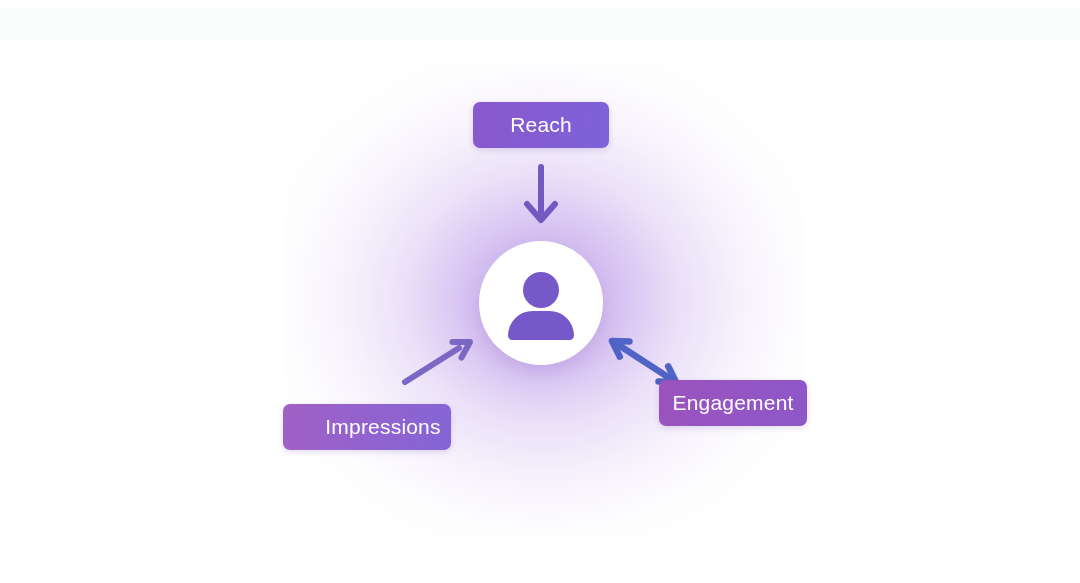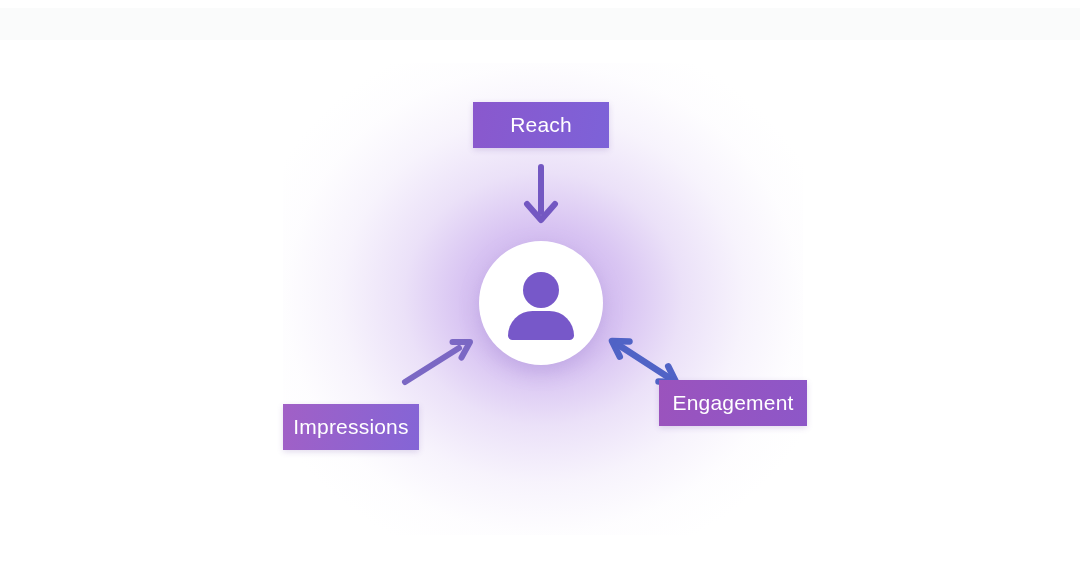--- a/index.html
+++ b/index.html
@@ -34,41 +34,42 @@
       rgba(188,153,233,0.72) 0%,
       rgba(188,153,233,0.58) 22%,
       rgba(205,180,238,0.40) 38%,
       rgba(222,206,244,0.24) 55%,
       rgba(240,233,250,0.10) 70%,
       rgba(255,255,255,0) 82%);
   }
   .node {
     position: absolute;
     height: 46px;
-    border-radius: 0;
+    border-radius: 7px;
     display: flex;
     align-items: center;
     justify-content: center;
     color: #ffffff;
     font-size: 21px;
     font-weight: 500;
     letter-spacing: 0.2px;
     box-shadow: 0 2px 6px rgba(100,60,160,0.18);
   }
   .node-reach {
     left: 473px;
     top: 102px;
     width: 136px;
     background: linear-gradient(100deg, #8a58cd 0%, #7d62d8 100%);
   }
   .node-impressions {
     left: 283px;
     top: 404px;
     width: 136px;
     background: linear-gradient(100deg, #a160c6 0%, #8465d6 100%);
+    padding-left: 32px;
   }
   .node-engagement {
     left: 659px;
     top: 380px;
     width: 148px;
     background: linear-gradient(100deg, #9b53bd 0%, #8d57c8 100%);
   }
   .center-circle {
     position: absolute;
     left: 479px;

